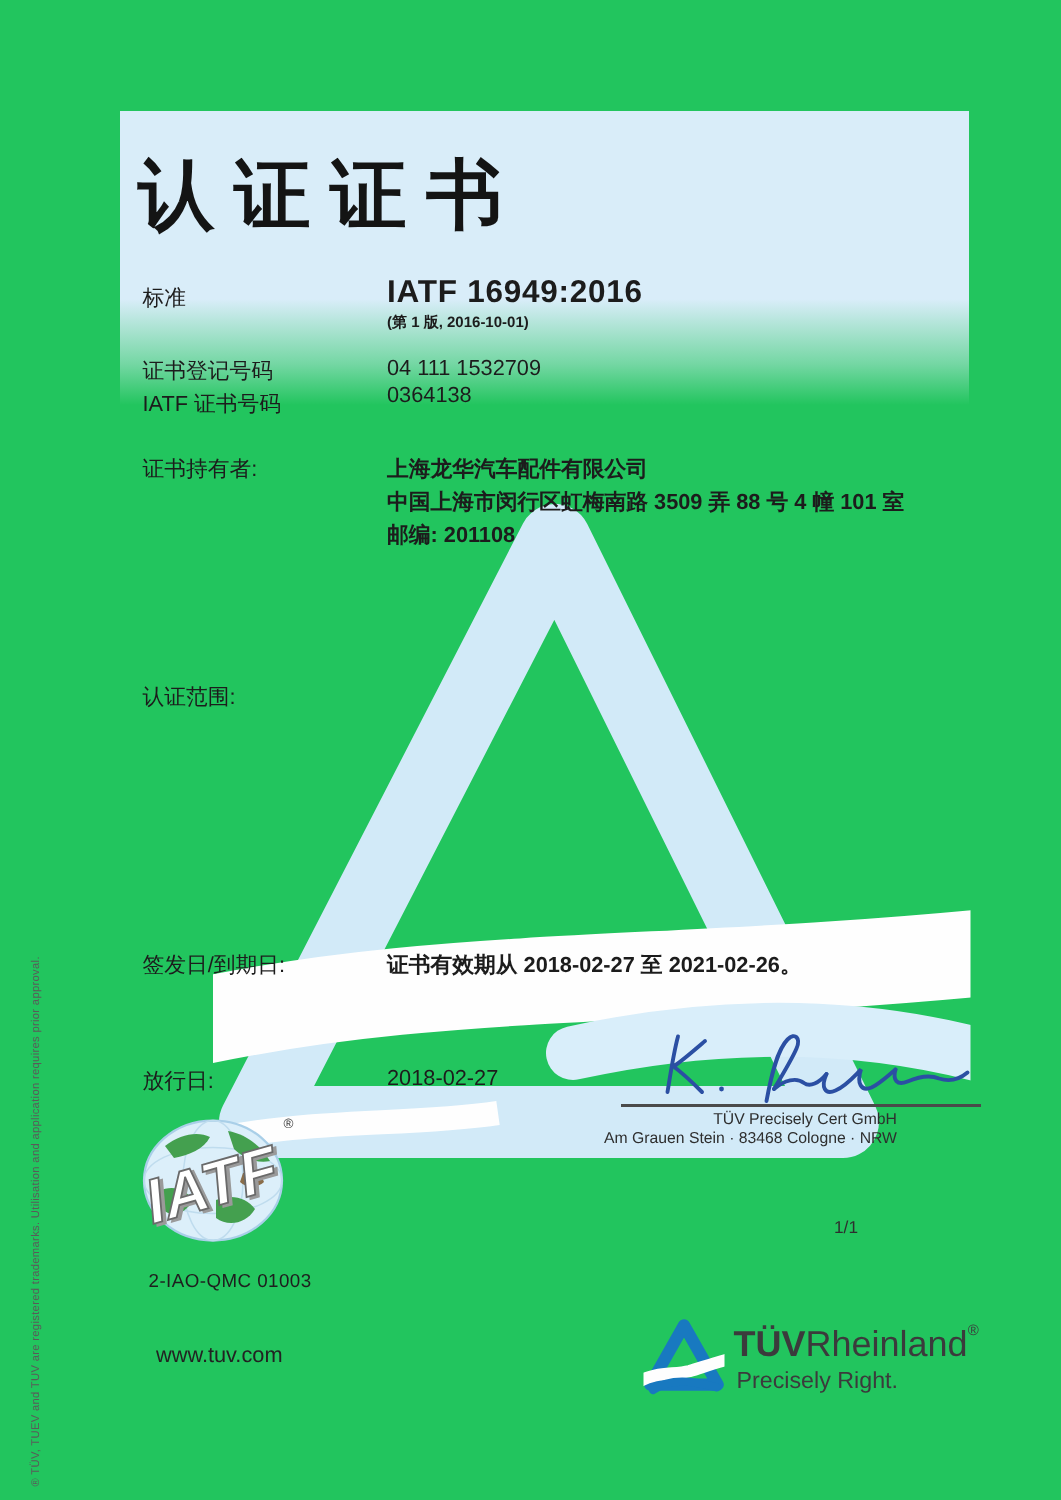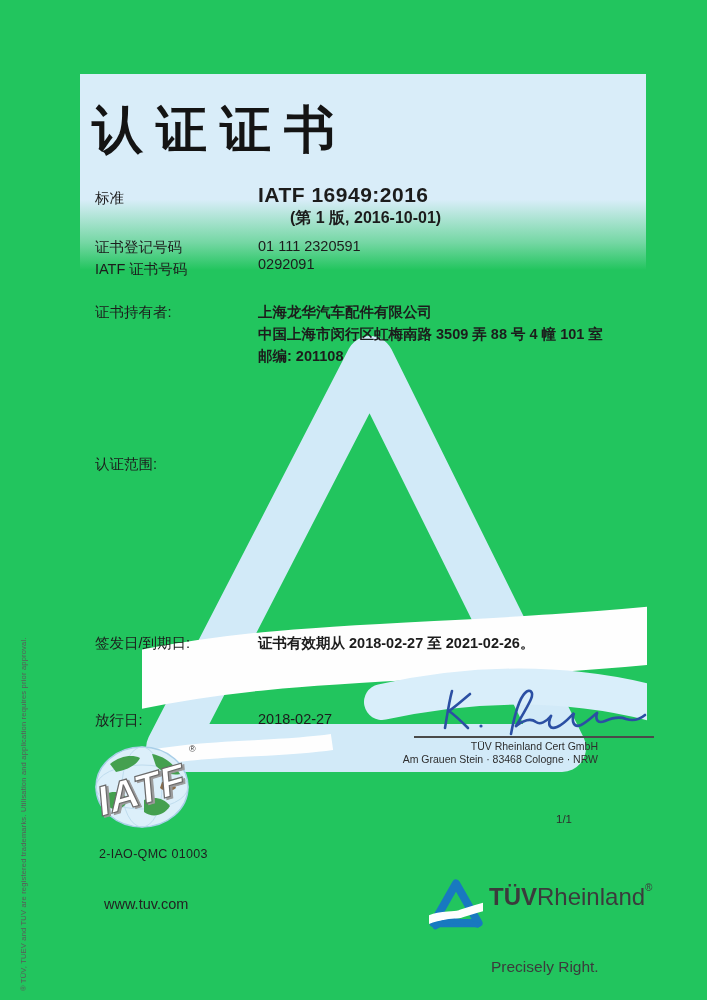--- a/index.html
+++ b/index.html
@@ -16,34 +16,34 @@
     background:linear-gradient(to bottom,#d9edf9 0%,#d9edf9 64%,rgba(217,237,249,.45) 86%,rgba(217,237,249,0) 100%);
   }
   .cert-title {
     position:absolute; left:92px; top:96px;
     font-size:51px; font-weight:700; letter-spacing:13px; color:#141414;
     white-space:nowrap;
   }
   .lbl { position:absolute; left:95px; font-size:14.5px; white-space:nowrap; }
   .val { position:absolute; left:258px; font-size:14.5px; white-space:nowrap; }
   .std-value { font-size:21px; font-weight:700; letter-spacing:.5px; }
-  .std-edition { font-size:16px; font-weight:700;margin-left:32px; }
+  .std-edition { font-size:10px; font-weight:700; }
   .watermark { position:absolute; left:142px; top:336px; width:505px; height:470px; pointer-events:none; }
   .sig-svg { position:absolute; left:423px; top:684px; width:238px; height:52px; }
   .sig-line { position:absolute; left:414px; top:736px; width:240px; height:2px; background:#4a4a4a; }
   .sig-org   { position:absolute; left:358px; top:740px; width:240px; text-align:right; font-size:10.5px; color:#2e2e2e; }
   .sig-addr  { position:absolute; left:358px; top:753px; width:240px; text-align:right; font-size:10.5px; color:#2e2e2e; }
   .iatf-logo { position:absolute; left:92px; top:742px; width:106px; height:88px; }
   .iatf-code { position:absolute; left:99px; top:819px; font-size:12.5px; letter-spacing:.3px; color:#1e1e1e;margin-top:28px; }
   .page-num  { position:absolute; left:556px; top:813px; font-size:11.5px; color:#2e2e2e; }
   .website   { position:absolute; left:84px; top:896px; font-size:14.5px; color:#222;margin-left:20px; }
   .tuv-mark  { position:absolute; left:429px; top:877px; width:54px; height:58px; }
   .brand     { position:absolute; left:489px; top:882px; font-size:24px; color:#3b3b3c; white-space:nowrap; }
   .brand .reg{ font-size:10px; vertical-align:14px; }
-  .tagline   { position:absolute; left:491px; top:912px; font-size:15.5px; color:#3b3b3c;margin-top:46px; }
+  .tagline   { position:absolute; left:491px; top:912px; font-size:15.5px; color:#3b3b3c; }
   .side-note {
     position:absolute; left:19px; top:991px;
     transform:rotate(-90deg); transform-origin:0 0;
     width:345px; font-size:7.5px; color:#5a5a5a; letter-spacing:.2px;
     white-space:nowrap;
   }
 </style>
 </head>
 <body>
 
@@ -57,23 +57,23 @@
   </svg>
 
   <div class="header-band"></div>
   <div class="cert-title">认证证书</div>
 
   <div class="lbl" style="top:189px">标准</div>
   <div class="val std-value" style="top:183px">IATF 16949:2016</div>
   <div class="val std-edition" style="top:208px">(第 1 版, 2016-10-01)</div>
 
   <div class="lbl" style="top:238px">证书登记号码</div>
-  <div class="val" style="top:238px">01 111 2320591</div>
+  <div class="val" style="top:238px">04 111 1532709</div>
   <div class="lbl" style="top:260px">IATF 证书号码</div>
-  <div class="val" style="top:256px">0292091</div>
+  <div class="val" style="top:256px">0364138</div>
 
   <div class="lbl" style="top:303px">证书持有者:</div>
   <div class="val bold" style="top:303px">上海龙华汽车配件有限公司</div>
   <div class="val bold" style="top:325px">中国上海市闵行区虹梅南路 3509 弄 88 号 4 幢 101 室</div>
   <div class="val bold" style="top:347px">邮编: 201108</div>
 
   <div class="lbl" style="top:455px">认证范围:</div>
 
 
   <div class="lbl" style="top:634px">签发日/到期日:</div>
@@ -87,21 +87,21 @@
       <path d="M22 44 C 24 32, 26 18, 29 7"></path>
       <path d="M47 10 C 40 16, 32 23, 26 27 C 33 32, 40 39, 45 44"></path>
       <circle cx="58" cy="42" r="1.6" fill="#2b4fa3" stroke="none"></circle>
       <path d="M88 50 C 91 34, 95 16, 102 9 C 107 4, 111 8, 108 15 C 105 22, 99 32, 93 42"></path>
       <path d="M93 42 C 100 36, 108 34, 113 38 C 117 41, 123 38, 128 32"></path>
       <path d="M128 32 C 124 41, 127 46, 134 43 C 141 40, 146 34, 151 29 C 148 38, 151 44, 158 41 C 164 38, 169 33, 174 29"></path>
       <path d="M174 29 C 172 36, 175 40, 182 37 C 189 34, 196 32, 203 35 C 209 37, 216 36, 222 31"></path>
     </g>
   </svg>
   <div class="sig-line"></div>
-  <div class="sig-org">TÜV Rheinland Cert GmbH</div>
+  <div class="sig-org">TÜV Precisely Cert GmbH</div>
   <div class="sig-addr">Am Grauen Stein · 83468 Cologne · NRW</div>
 
   <svg class="iatf-logo" viewBox="0 0 106 88" aria-hidden="true">
     <ellipse cx="50" cy="45" rx="46" ry="40" fill="#dceffa" stroke="#a9cfe8" stroke-width="1.5"></ellipse>
     <ellipse cx="50" cy="45" rx="46" ry="22" fill="none" stroke="#bfdcee" stroke-width="1"></ellipse>
     <ellipse cx="50" cy="45" rx="20" ry="40" fill="none" stroke="#bfdcee" stroke-width="1"></ellipse>
     <path d="M18 22 C 28 14, 40 12, 48 16 C 44 24, 34 28, 24 30 Z" fill="#44a04f"></path>
     <path d="M60 12 C 72 14, 82 22, 88 32 C 80 34, 70 30, 64 24 Z" fill="#44a04f"></path>
     <path d="M14 52 C 22 48, 32 50, 36 58 C 32 68, 22 70, 16 64 Z" fill="#44a04f"></path>
     <path d="M52 58 C 62 54, 72 56, 78 64 C 72 74, 60 76, 52 70 Z" fill="#44a04f"></path>

